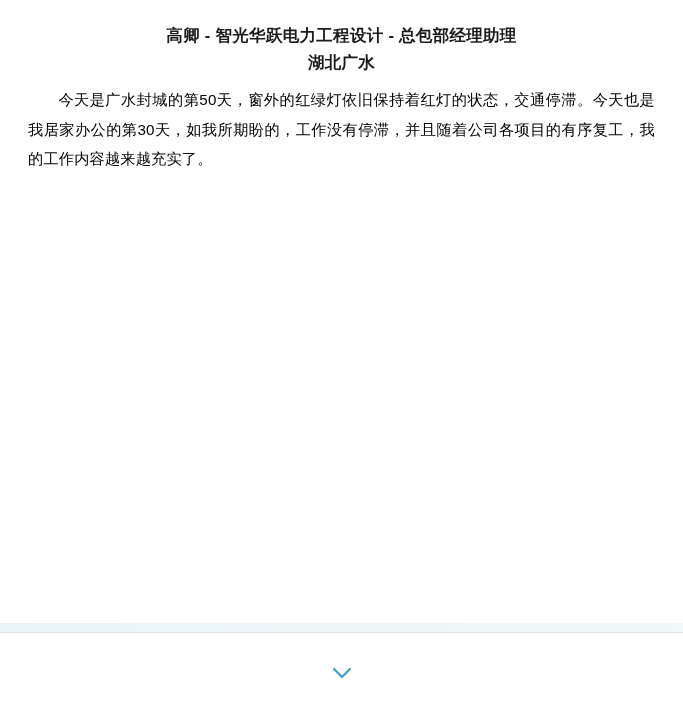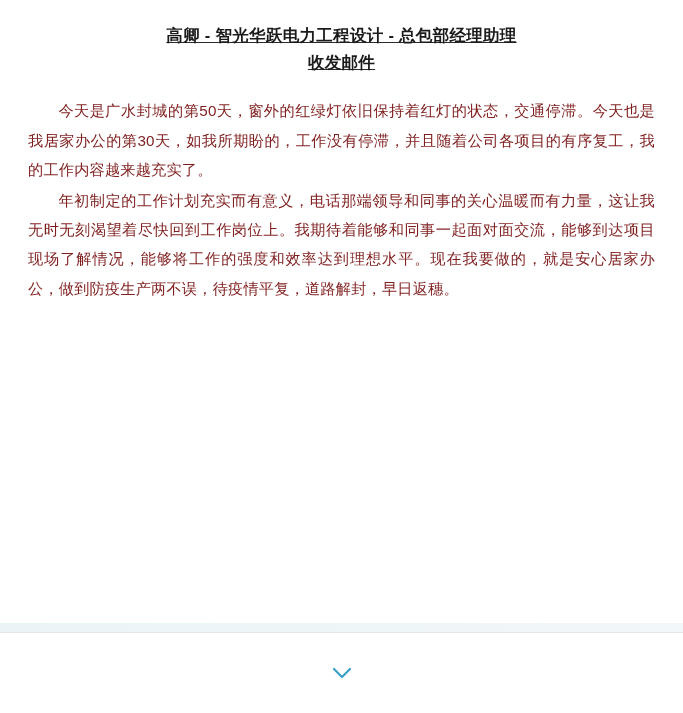--- a/index.html
+++ b/index.html
@@ -20,35 +20,34 @@
     height: 713px;
     box-sizing: border-box;
     background: #ffffff;
   }
   .article {
     padding: 22px 28px 0 28px;
     box-sizing: border-box;
   }
   .title-block {
     text-align: center;
-    margin-bottom: 20px;
-    text-decoration: underline;
+    margin-bottom: 9px;
   }
   .title-line {
     font-size: 16.5px;
     font-weight: bold;
     color: #1b1b1b;
     line-height: 1.65;
     letter-spacing: 0.3px;
   }
   .body-text p {
     margin: 0 0 2px 0;
     font-size: 15.2px;
     line-height: 1.92;
-    color: #7f1d1d;
+    color: #000000;
     text-indent: 2em;
     text-align: justify;
     text-justify: inter-ideograph;
     letter-spacing: 0.2px;
   }
   .divider-zone {
     position: absolute;
     left: 0;
     right: 0;
     bottom: 0;
@@ -85,26 +84,25 @@
 </style>
 </head>
 <body>
 
 <div class="page">
 
   <div class="article">
 
     <div class="title-block">
       <div class="title-line">高卿 - 智光华跃电力工程设计 - 总包部经理助理</div>
-      <div class="title-line">收发邮件</div>
+      <div class="title-line">湖北广水</div>
     </div>
 
     <div class="body-text">
       <p>今天是广水封城的第50天，窗外的红绿灯依旧保持着红灯的状态，交通停滞。今天也是我居家办公的第30天，如我所期盼的，工作没有停滞，并且随着公司各项目的有序复工，我的工作内容越来越充实了。</p>
-      <p>年初制定的工作计划充实而有意义，电话那端领导和同事的关心温暖而有力量，这让我无时无刻渴望着尽快回到工作岗位上。我期待着能够和同事一起面对面交流，能够到达项目现场了解情况，能够将工作的强度和效率达到理想水平。现在我要做的，就是安心居家办公，做到防疫生产两不误，待疫情平复，道路解封，早日返穗。</p>
     </div>
 
   </div>
 
   <div class="gradient-bar"></div>
 
   <div class="divider-zone">
     <div class="chevron-wrap">
       <span class="chevron">
         <svg viewBox="0 0 26 26" width="26" height="26" aria-hidden="true">

